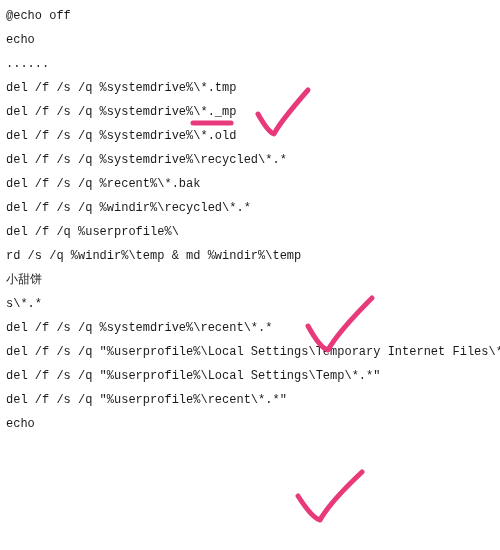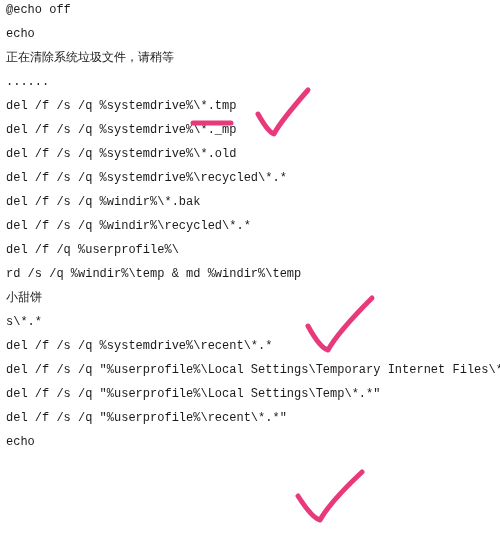--- a/index.html
+++ b/index.html
@@ -10,21 +10,21 @@
     background: #ffffff;
     font-family: "SimSun", "Courier New", monospace;
     font-size: 12px;
     line-height: 1.0;
     color: #1a1a1a;
     overflow: hidden;
     position: relative;
   }
   .page {
     position: relative;
-    padding: 4px 0 0 6px;
+    padding: 10px 0 0 6px;
   }
   .line {
     white-space: pre;
     margin: 0;
     padding: 0;
     height: 24px;
     display: flex;
     align-items: flex-start;
   }
   .annot {
@@ -40,27 +40,26 @@
     fill: none;
   }
   .underline line { stroke-width: 5; }
 </style>
 </head>
 <body>
 
 <div class="page">
   <div class="line"><span>@echo off</span></div>
   <div class="line"><span>echo</span></div>
-  <div class="line"><span>正在清除系统垃圾文件，请稍等</span></div>
   <div class="line"><span>......</span></div>
   <div class="line"><span>del /f /s /q %systemdrive%\*.tmp</span></div>
   <div class="line"><span>del /f /s /q %systemdrive%\*._mp</span></div>
   <div class="line"><span>del /f /s /q %systemdrive%\*.old</span></div>
   <div class="line"><span>del /f /s /q %systemdrive%\recycled\*.*</span></div>
-  <div class="line"><span>del /f /s /q %windir%\*.bak</span></div>
+  <div class="line"><span>del /f /s /q %recent%\*.bak</span></div>
   <div class="line"><span>del /f /s /q %windir%\recycled\*.*</span></div>
   <div class="line"><span>del /f /q %userprofile%\</span></div>
   <div class="line"><span>rd /s /q %windir%\temp &amp; md %windir%\temp</span></div>
   <div class="line"><span>小甜饼</span></div>
   <div class="line"><span>s\*.*</span></div>
   <div class="line"><span>del /f /s /q %systemdrive%\recent\*.*</span></div>
   <div class="line"><span>del /f /s /q "%userprofile%\Local Settings\Temporary Internet Files\*.*"</span></div>
   <div class="line"><span>del /f /s /q "%userprofile%\Local Settings\Temp\*.*"</span></div>
   <div class="line"><span>del /f /s /q "%userprofile%\recent\*.*"</span></div>
   <div class="line"><span>echo</span></div>

